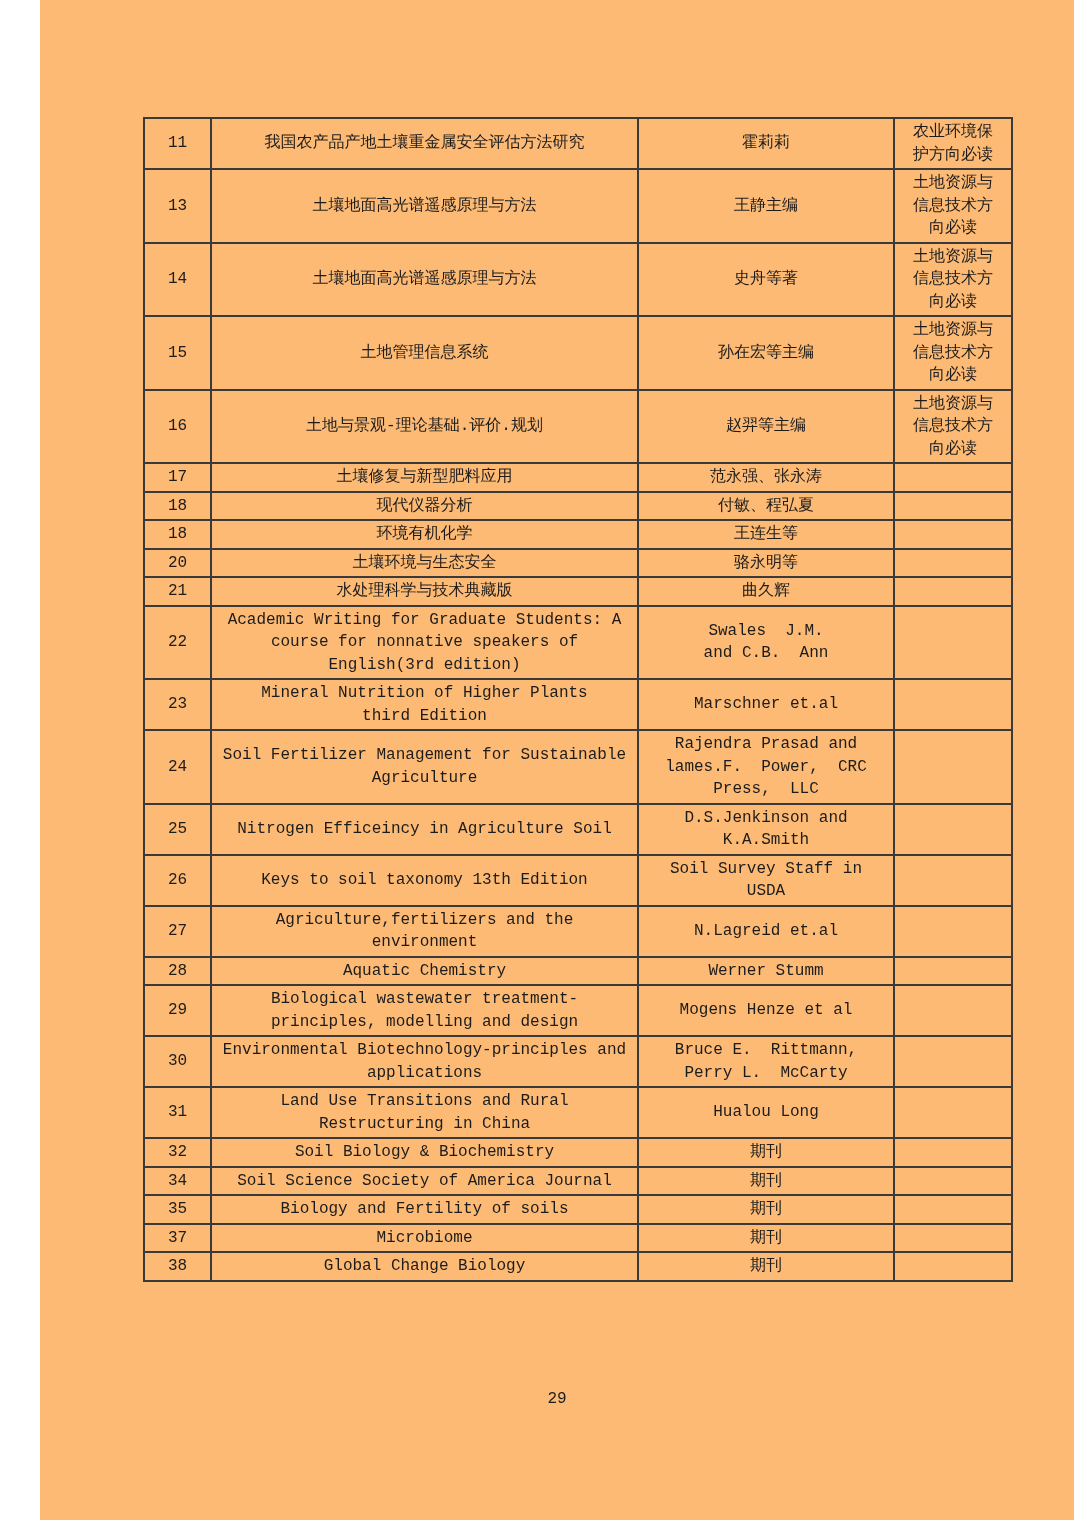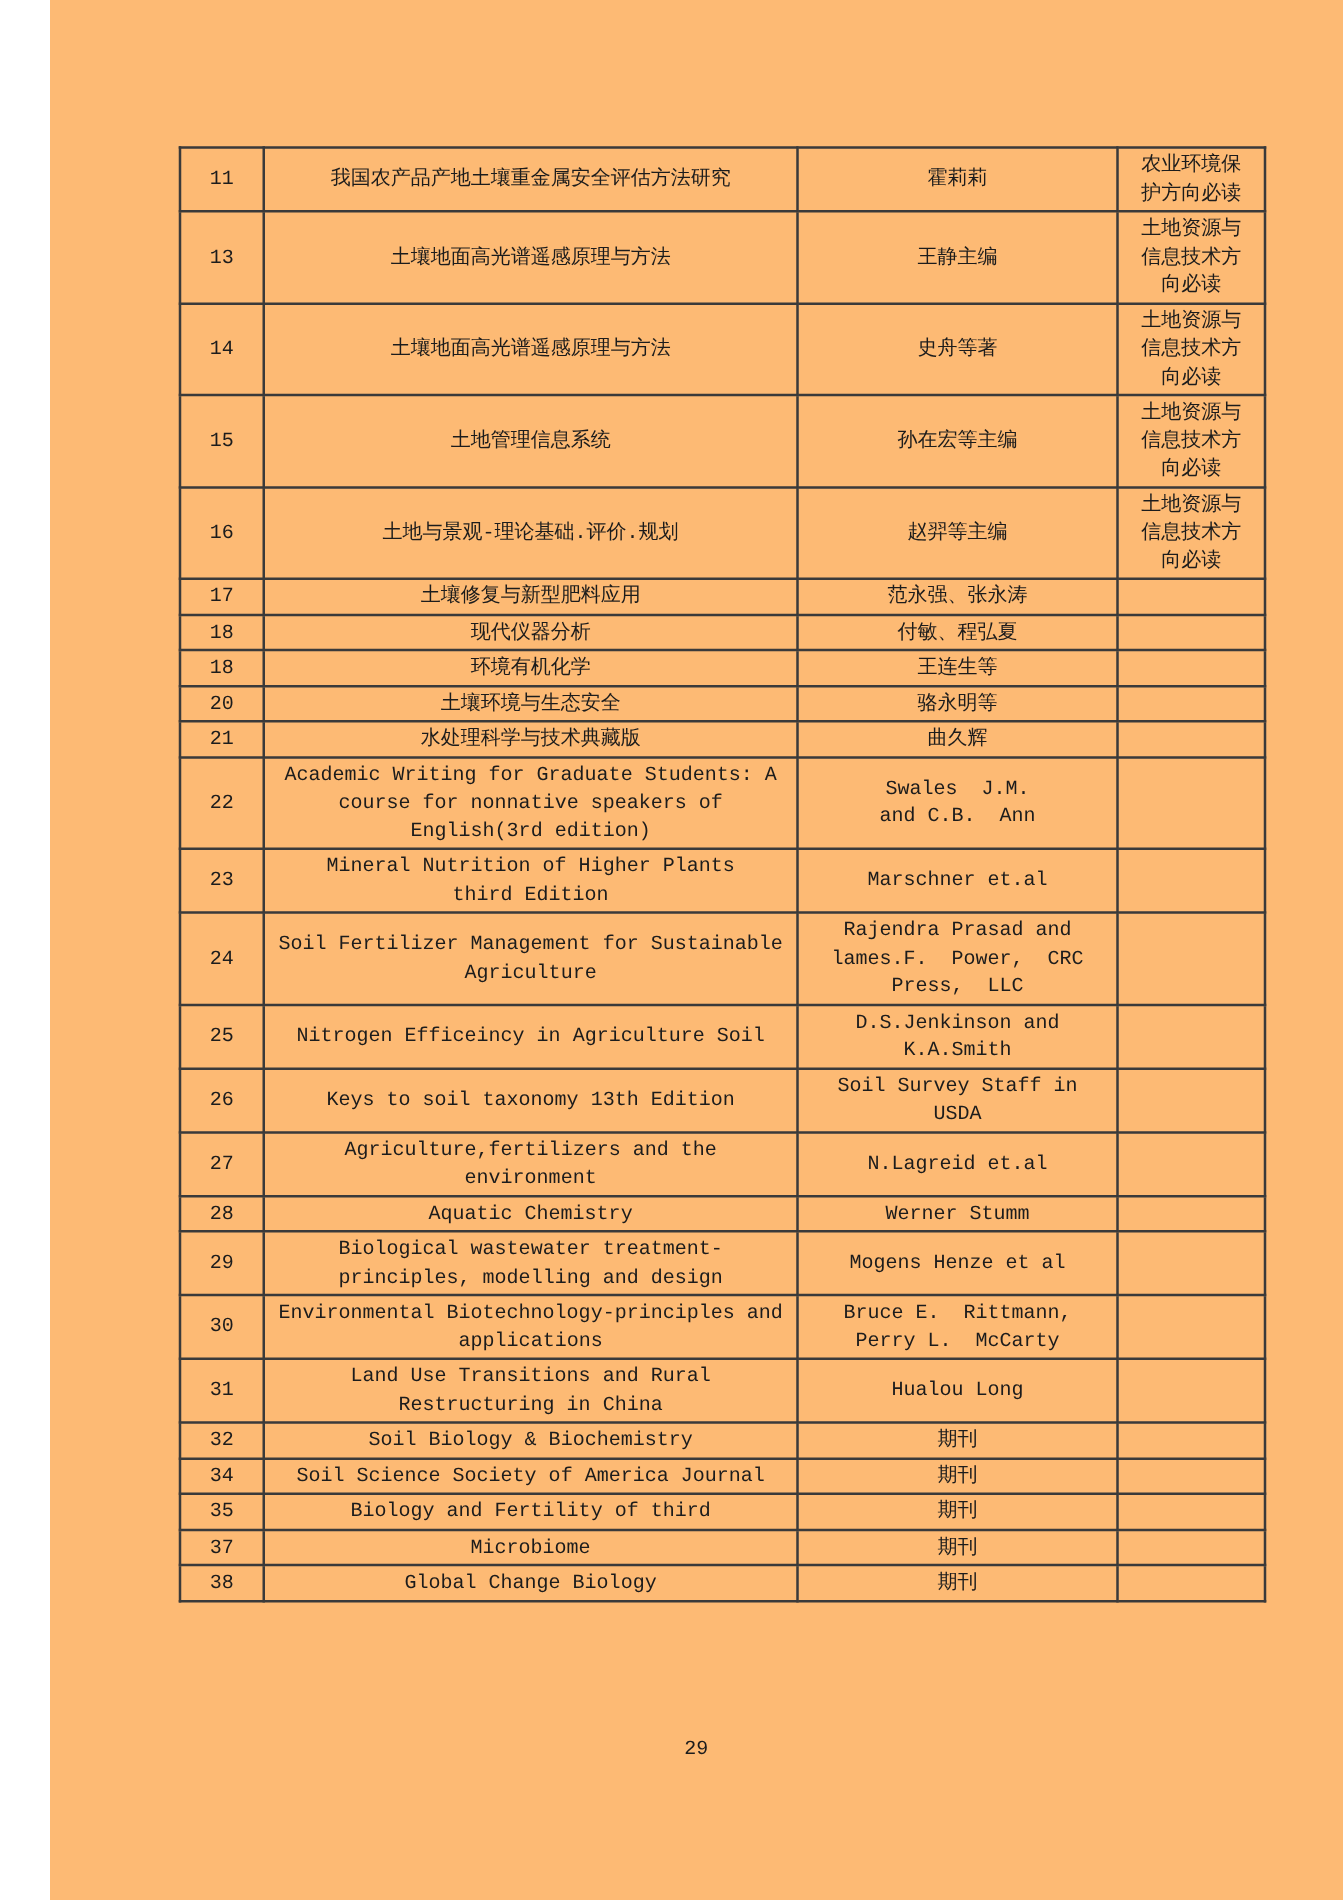--- a/index.html
+++ b/index.html
@@ -217,21 +217,21 @@
           <td></td>
         </tr>
         <tr>
           <td>34</td>
           <td>Soil Science Society of America Journal</td>
           <td>期刊</td>
           <td></td>
         </tr>
         <tr>
           <td>35</td>
-          <td>Biology and Fertility of third</td>
+          <td>Biology and Fertility of soils</td>
           <td>期刊</td>
           <td></td>
         </tr>
         <tr>
           <td>37</td>
           <td>Microbiome</td>
           <td>期刊</td>
           <td></td>
         </tr>
         <tr>

